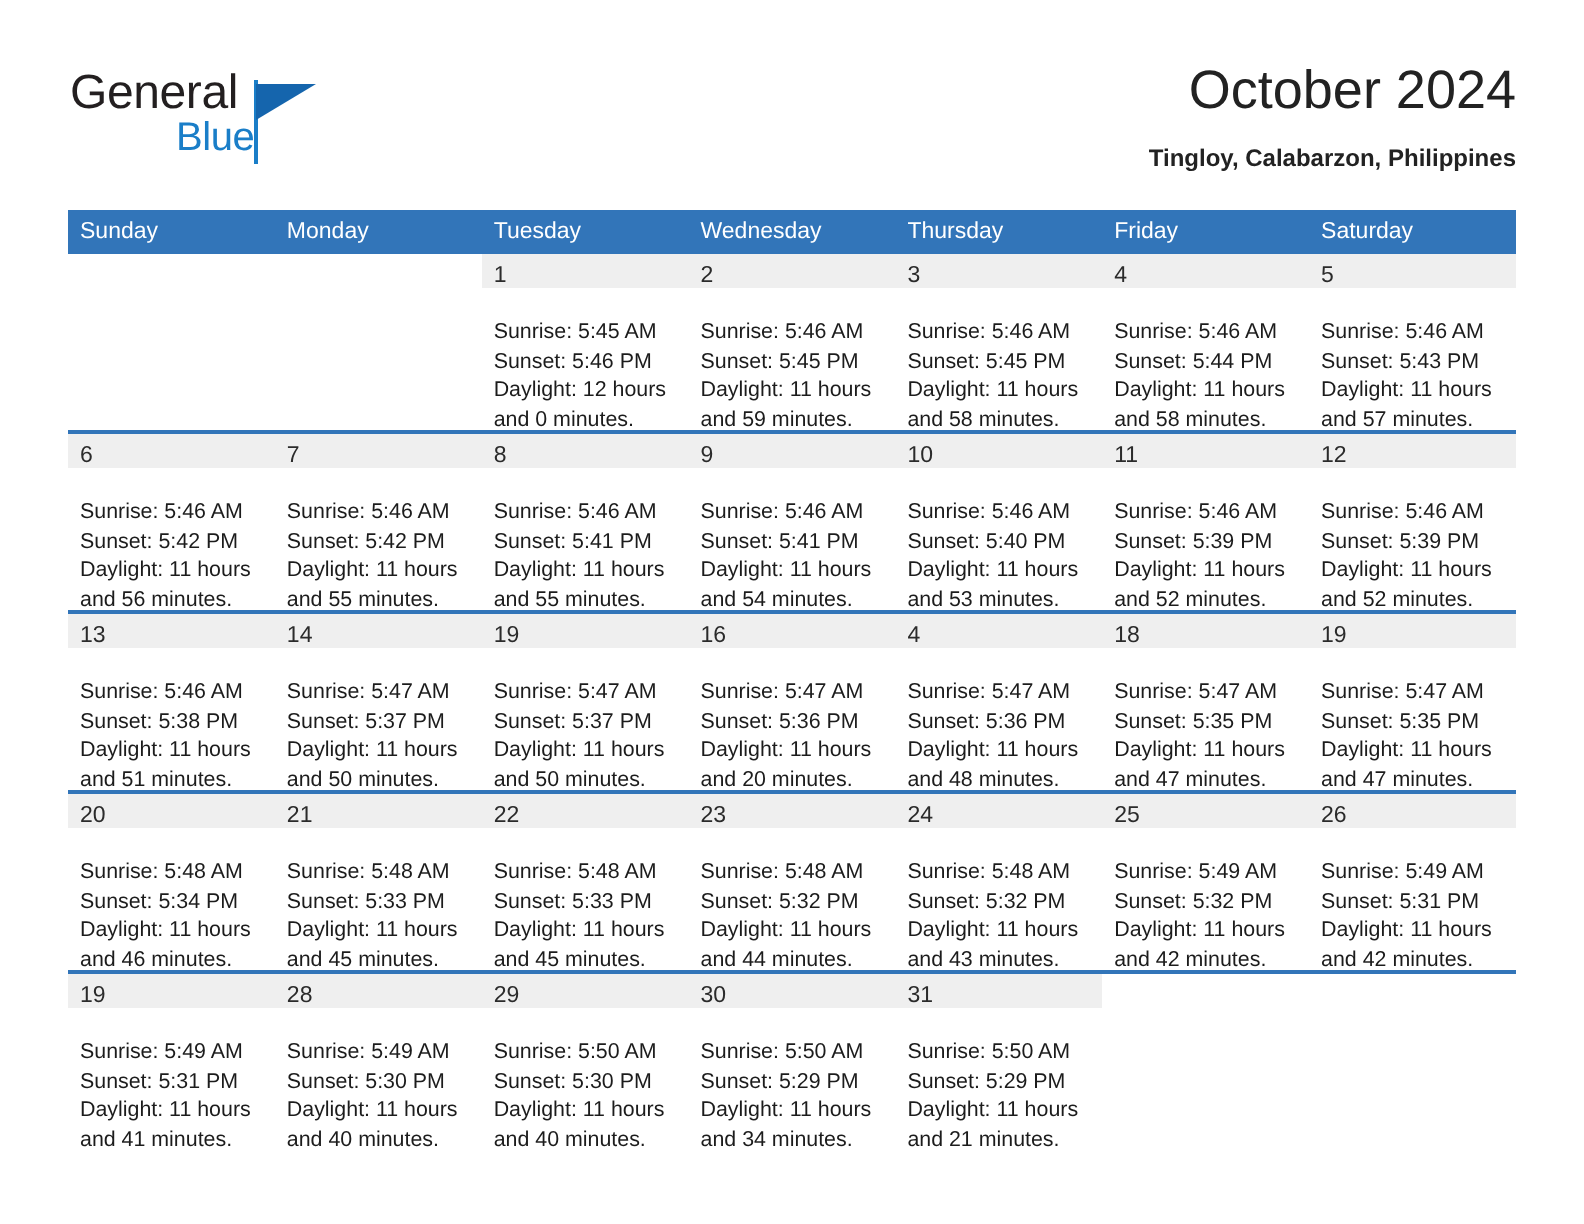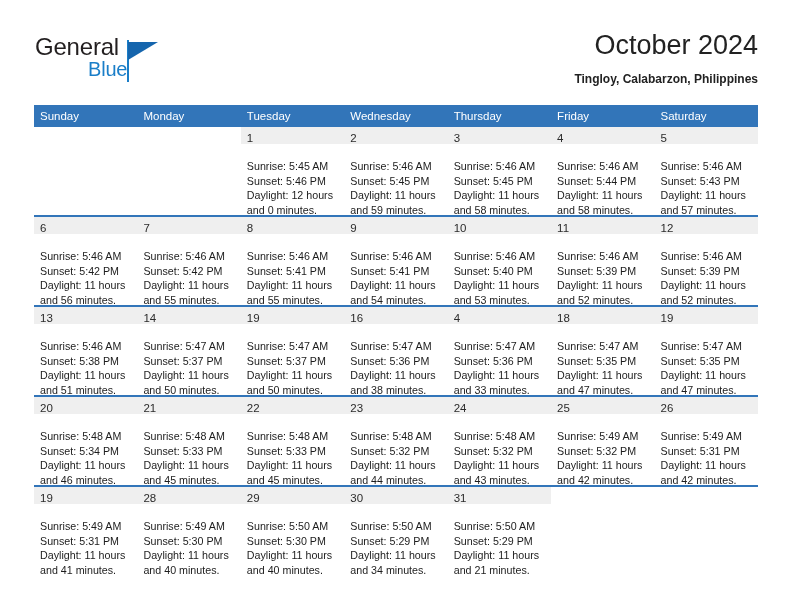--- a/index.html
+++ b/index.html
@@ -369,32 +369,32 @@
               </div>
             </div>
           </td>
           <td>
             <div class="daycell">
               <div class="daynum-band"><span class="daynum">16</span></div>
               <div class="daybody">
                 <div class="dline">Sunrise: 5:47 AM</div>
                 <div class="dline">Sunset: 5:36 PM</div>
                 <div class="dline">Daylight: 11 hours</div>
-                <div class="dline">and 38 minutes.</div>
+                <div class="dline">and 20 minutes.</div>
               </div>
             </div>
           </td>
           <td>
             <div class="daycell">
               <div class="daynum-band"><span class="daynum">4</span></div>
               <div class="daybody">
                 <div class="dline">Sunrise: 5:47 AM</div>
                 <div class="dline">Sunset: 5:36 PM</div>
                 <div class="dline">Daylight: 11 hours</div>
-                <div class="dline">and 33 minutes.</div>
+                <div class="dline">and 48 minutes.</div>
               </div>
             </div>
           </td>
           <td>
             <div class="daycell">
               <div class="daynum-band"><span class="daynum">18</span></div>
               <div class="daybody">
                 <div class="dline">Sunrise: 5:47 AM</div>
                 <div class="dline">Sunset: 5:35 PM</div>
                 <div class="dline">Daylight: 11 hours</div>

